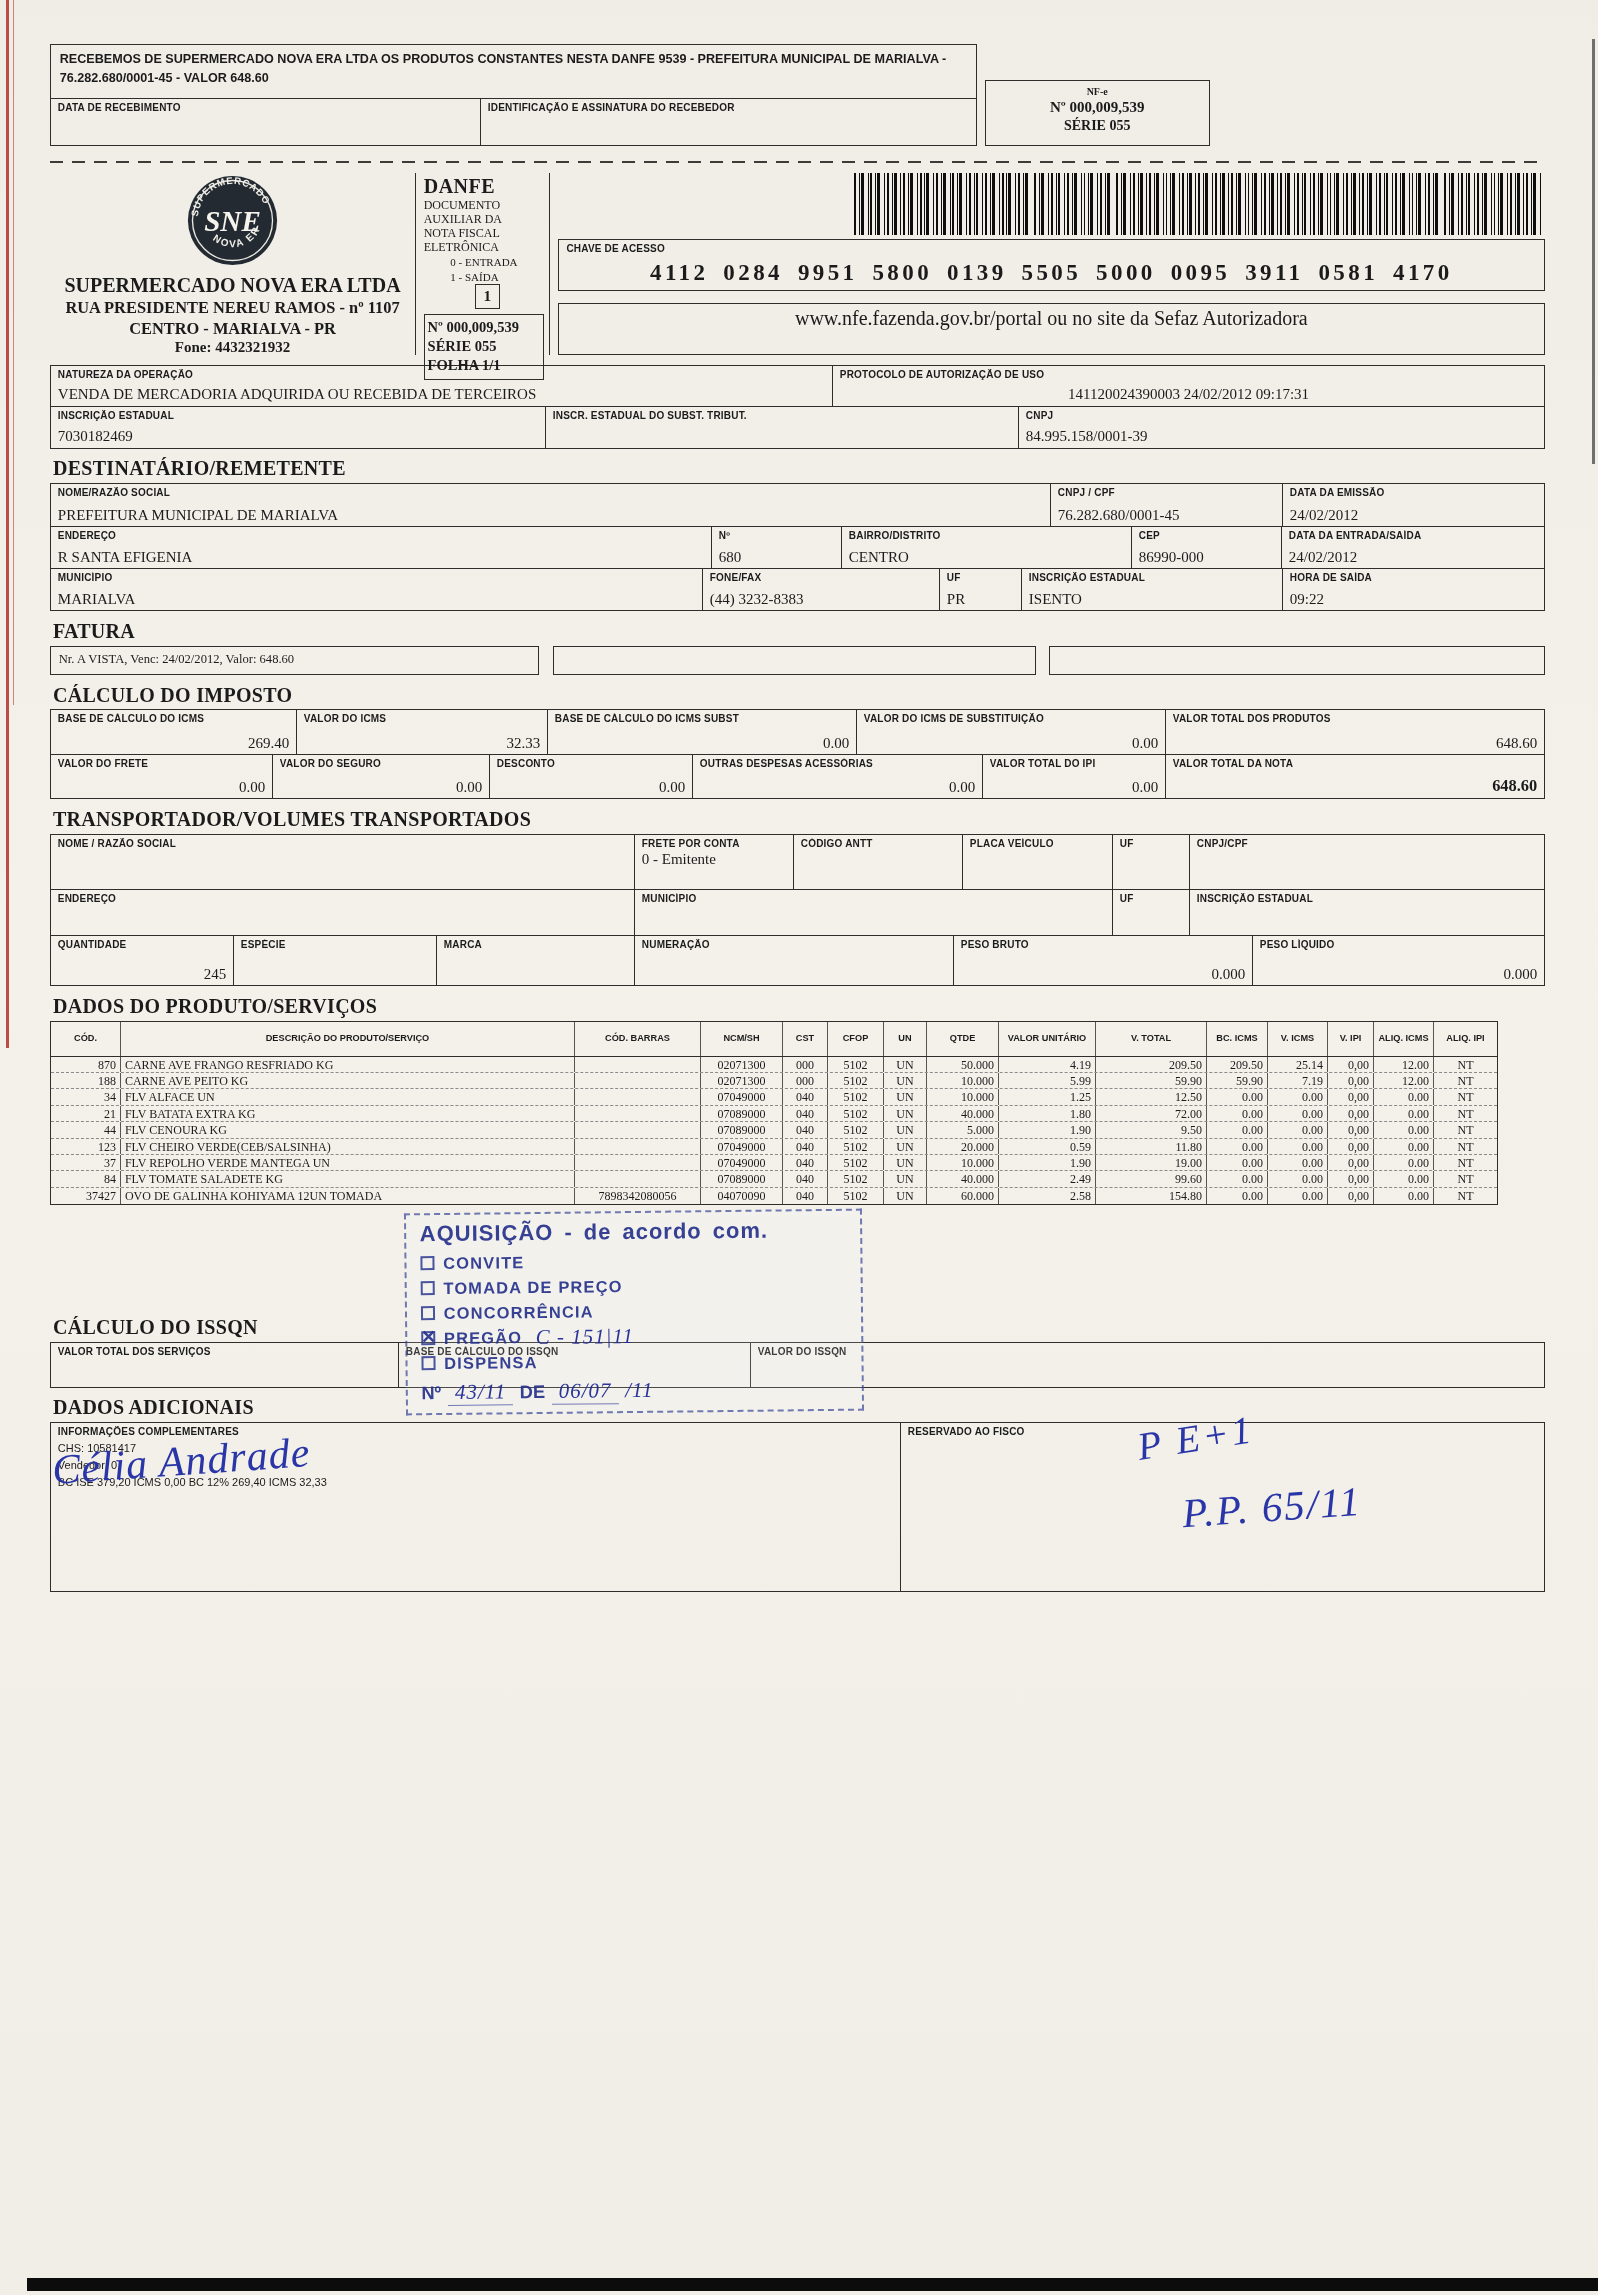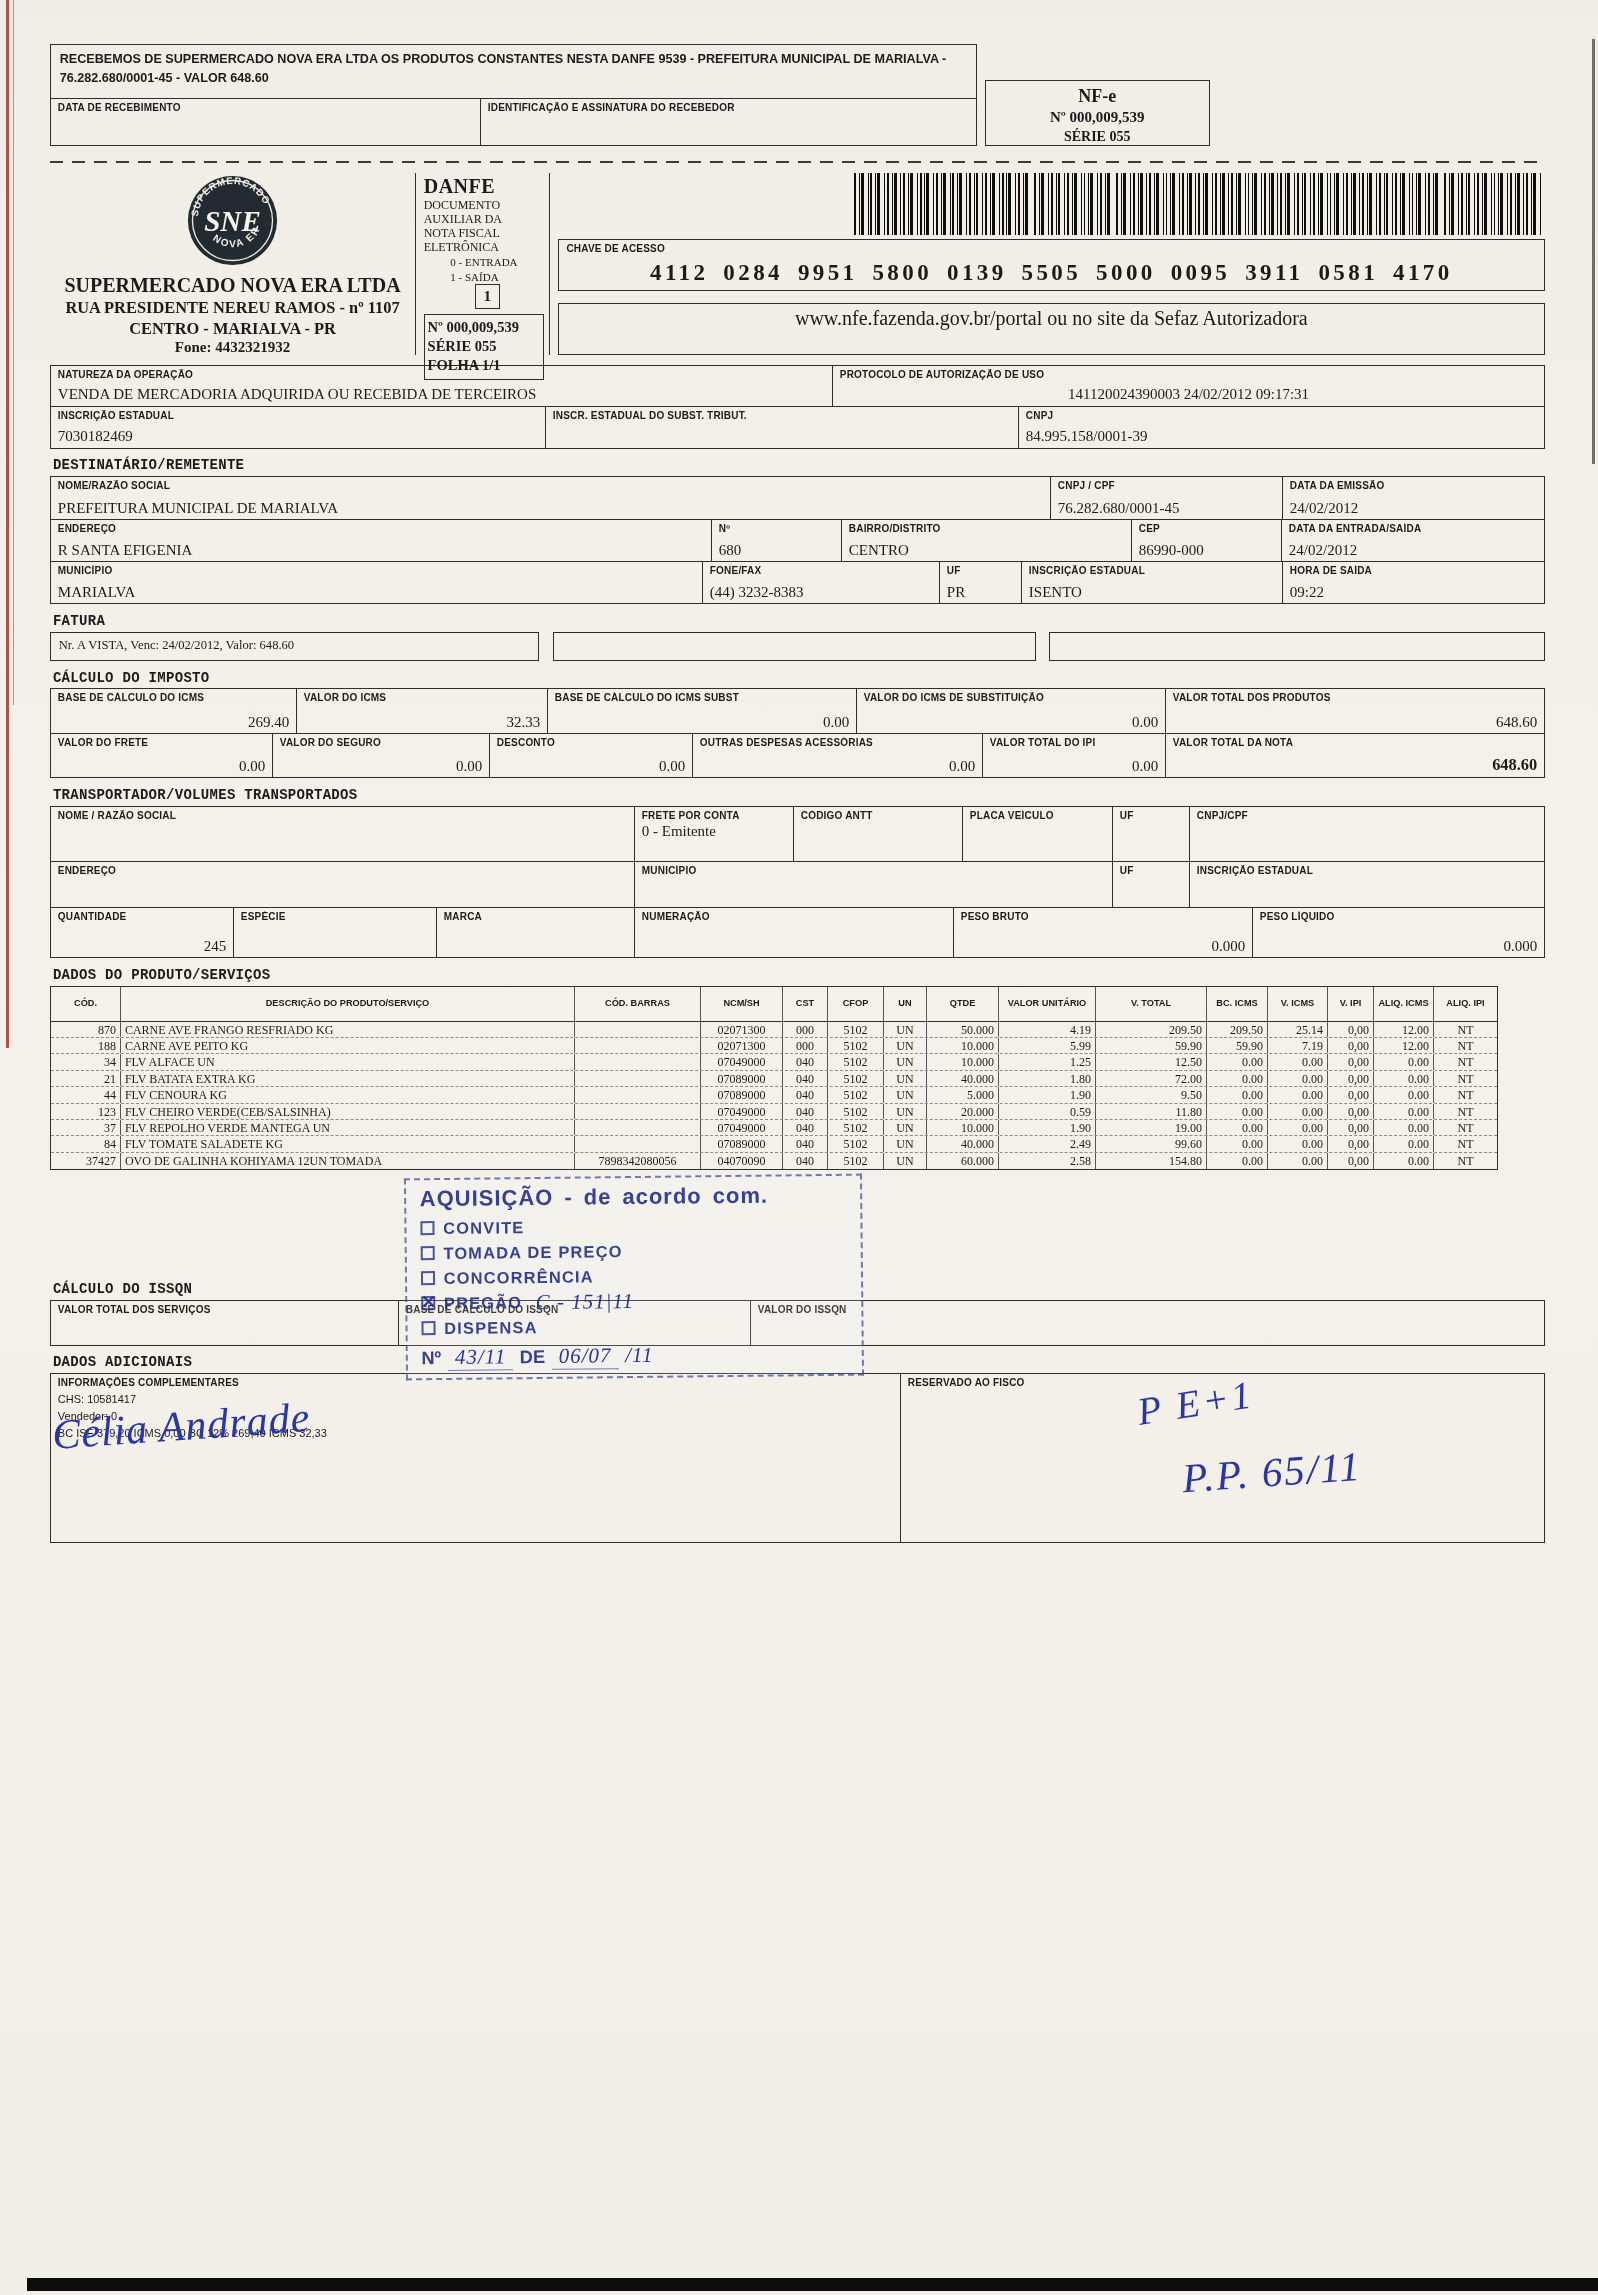--- a/index.html
+++ b/index.html
@@ -9,28 +9,28 @@
 .content{position:absolute;left:50px;top:44px;width:1495px;}
 .lbl{font-family:"Liberation Sans","DejaVu Sans",sans-serif;font-weight:bold;font-size:10px;letter-spacing:0.2px;white-space:nowrap;overflow:hidden;}
 .val{font-size:15px;line-height:1.1;margin-top:auto;}
 .rt{text-align:right;}
 .ctr{text-align:center;}
 .bx{border:1.9px solid #2e2d2b;}
 .row{display:flex;}
 .cell{border-right:1.9px solid #2e2d2b;padding:2.9px 6.8px;display:flex;flex-direction:column;overflow:hidden;}
 .cell:last-child{border-right:none;}
 .rb{border-top:1.9px solid #2e2d2b;}
-.sect-title{font-size:14px;font-weight:bold;letter-spacing:0.3px;margin:8.7px 0 2.9px 2.9px;font-family:Liberation Mono, monospace;}.h44{height:42px}.h46{height:44px}.h48{height:46px}.h52{height:50px}.h56{height:54px}
+.sect-title{font-size:20px;font-weight:bold;letter-spacing:0.3px;margin:8.7px 0 2.9px 2.9px;}.h44{height:42px}.h46{height:44px}.h48{height:46px}.h52{height:50px}.h56{height:54px}
 
 .stub{align-items:stretch;}
 .stub-main{width:927px;}
 .stub-statement{height:54px;border-bottom:1.9px solid #2e2d2b;font-family:"Liberation Sans",sans-serif;font-weight:bold;font-size:12.6px;line-height:1.5;padding:4.8px 8.7px;}
 .stub-cells{height:46px;}
 .stub-nfe{width:225px;height:66px;margin-left:7.7px;align-self:flex-end;text-align:center;font-weight:bold;padding-top:3.9px;line-height:1.3;}
-.nfe-t{font-size:18px}.nfe-n{font-size:15px}.nfe-s{font-size:14px}
+.nfe-t{font-size:10px}.nfe-n{font-size:15px}.nfe-s{font-size:14px}
 .dash-sep{height:1.9px;margin:15.4px 0 9.7px;background:repeating-linear-gradient(90deg,#3c3b38 0 12.6px,transparent 12.6px 22px);}
 
 .header-grid{height:182px;align-items:stretch;}
 .emit-col{width:365px;text-align:center;padding-top:1.9px;}
 .logo{width:91px;height:91px;}
 .emit-name{font-size:20px;font-weight:bold;margin-top:3.9px;white-space:nowrap;}
 .emit-line{font-size:16.4px;font-weight:bold;line-height:1.3;white-space:nowrap;}
 .emit-line2{font-size:15px;font-weight:bold;}
 .danfe-col{width:135px;border-left:1.9px solid #2e2d2b;border-right:1.9px solid #2e2d2b;padding:1.9px 4.8px 0 7.7px;}
 .danfe-title{font-size:20px;font-weight:bold;letter-spacing:0.5px;}

